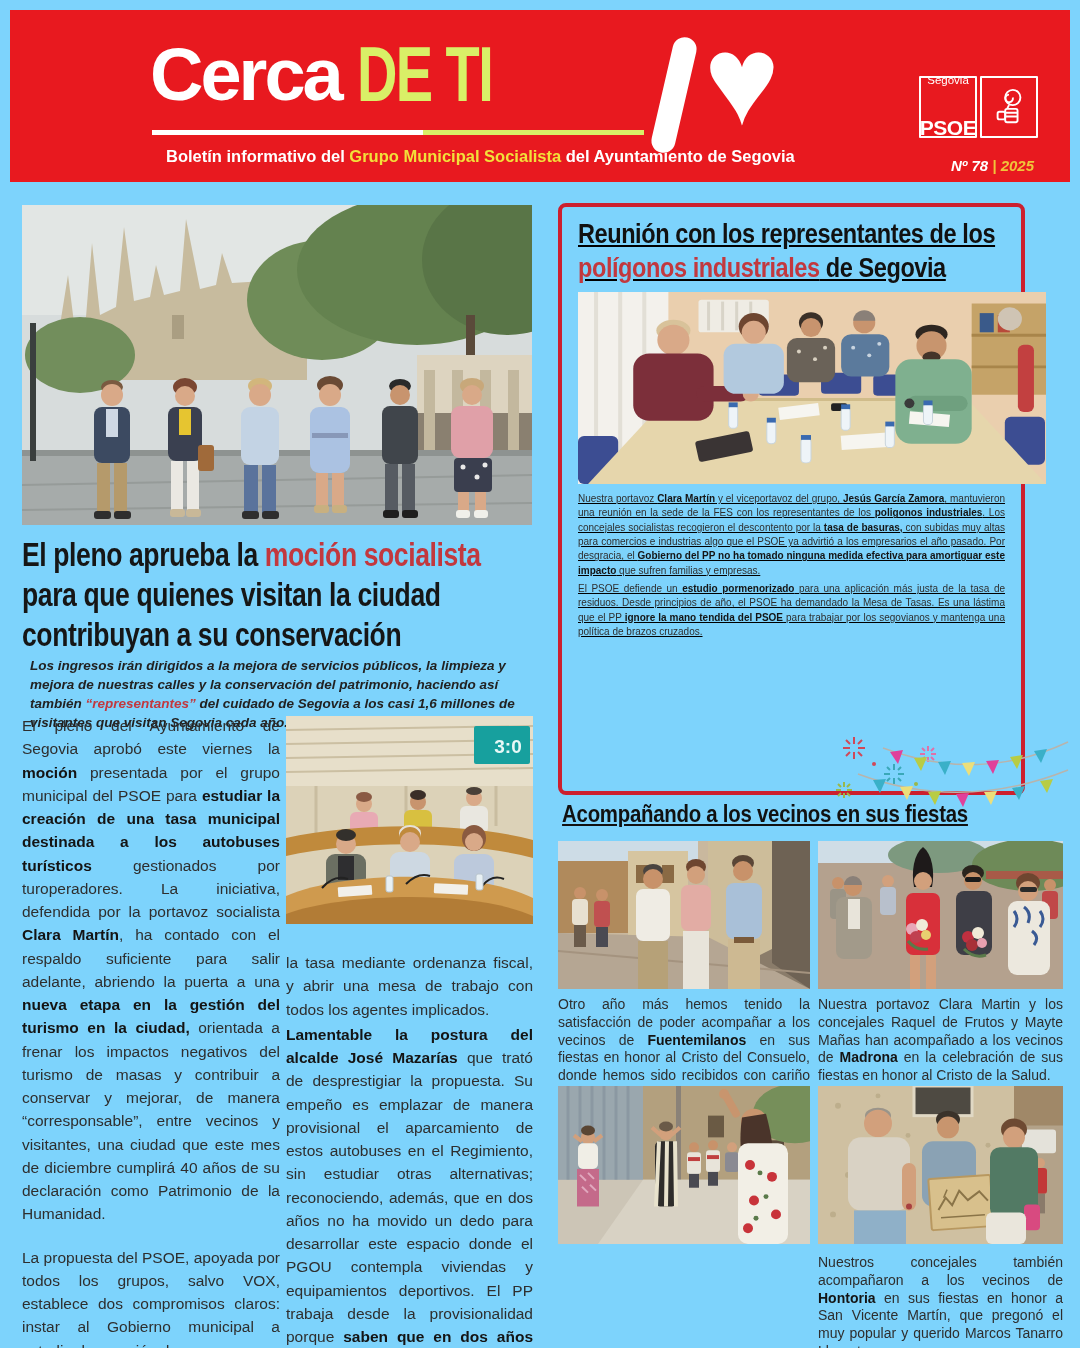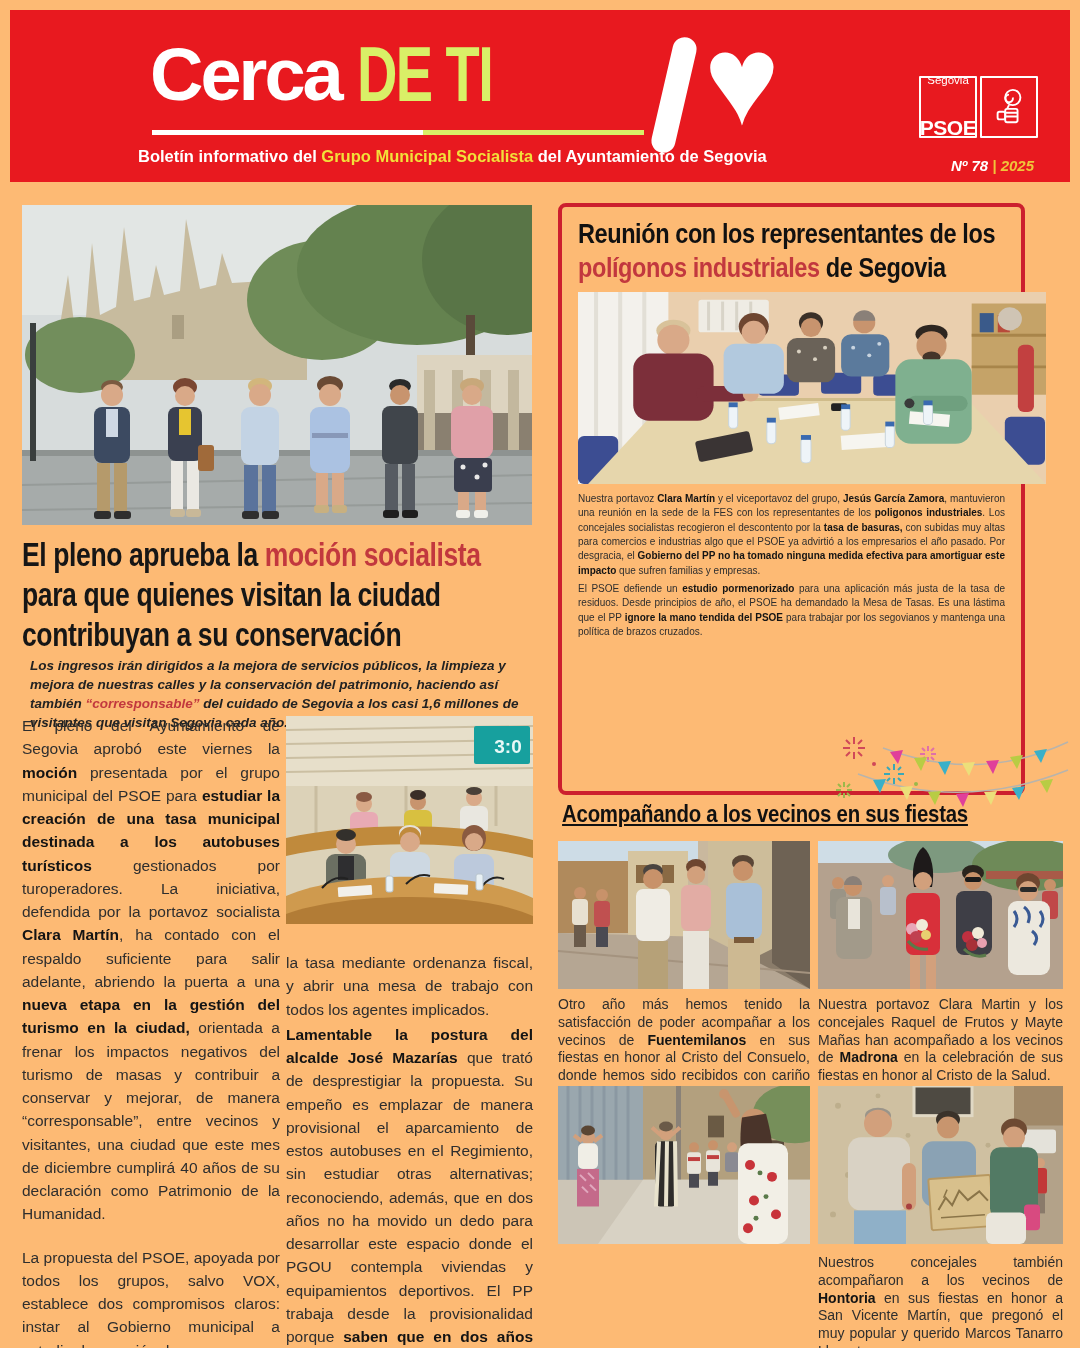--- a/index.html
+++ b/index.html
@@ -1,31 +1,31 @@
 <!DOCTYPE html>
 <html><head>
 <meta charset="utf-8">
 <style>
   html,body{margin:0;padding:0;background:#ffffff;}
-  .page{position:relative;width:1080px;height:1348px;background:#fdba74;overflow:hidden;
+  .page{position:relative;width:1080px;height:1348px;background:#7dd3fc;overflow:hidden;
         font-family:"Liberation Sans",sans-serif;}
 
   
   .header{position:absolute;left:10px;top:10px;width:1060px;height:172px;background:#e8191f;}
   .brand{position:absolute;left:140px;top:22px;white-space:nowrap;}
   .brand-first{font-size:74px;font-weight:bold;color:#fff;letter-spacing:-3px;}
   .brand-second{display:inline-block;font-size:70px;font-weight:bold;color:#d9ef67;
                 letter-spacing:-2px;margin-left:16px;transform:scaleX(.8) scaleY(1.1);
                 transform-origin:left 70%;}
   .brand-underline{position:absolute;left:142px;top:120px;width:492px;height:5px;
                    background:linear-gradient(90deg,#ffffff 0 55%,#d9ef67 55% 100%);}
   .slash{position:absolute;left:652px;top:26px;width:24px;height:118px;background:#fff;
          border-radius:12px;transform:rotate(13deg);}
   .heart{position:absolute;left:694px;top:0px;font-size:128px;line-height:1.1;color:#fff;}
-  .tagline{position:absolute;left:128px;top:137px;font-size:16.5px;font-weight:bold;color:#fff;}
+  .tagline{position:absolute;left:156px;top:137px;font-size:16.5px;font-weight:bold;color:#fff;}
   .psoe{position:absolute;right:32px;top:66px;display:flex;gap:3px;}
   .psoe-cell{width:54px;height:58px;border:2.5px solid #fff;border-radius:1px;
              display:flex;flex-direction:column;align-items:center;justify-content:center;color:#fff;}
   .psoe-region{font-size:11.5px;}
   .psoe-party{font-size:21px;font-weight:bold;letter-spacing:-.5px;margin-top:30px;}
   .issue{position:absolute;right:36px;top:147px;font-size:15px;font-weight:bold;
          font-style:italic;color:#fff;}
 
   
   .b{font-weight:700;color:#141414;}
@@ -44,21 +44,21 @@
         text-align:justify;color:#2e2e2e;}
   .colA p{margin:0 0 20px 0;}
   .colB{position:absolute;left:286px;top:716px;width:247px;}
   .photoB{width:247px;height:208px;overflow:hidden;margin-bottom:27px;}
   .colB-text{font-size:15.5px;line-height:1.5;text-align:justify;color:#2e2e2e;}
   .colB-text p{margin:0 0 2px 0;}
 
   
   .rbox{position:absolute;left:558px;top:203px;width:467px;height:592px;
         border:4px solid #cc1f2e;border-radius:8px;box-sizing:border-box;
-        padding:10px 16px 4px 16px;}
+        padding:10px 16px 4px 16px;text-decoration:underline;}
   .headlineR{width:560px;font-size:28px;font-weight:bold;line-height:1.2;color:#111;
              letter-spacing:-.5px;transform:scaleX(.84);transform-origin:0 0;margin-bottom:8px;}
   .photoC{width:468px;height:192px;overflow:hidden;margin-bottom:8px;}
   .rpara{font-size:10px;line-height:1.43;text-align:justify;color:#2e2e2e;margin:0 0 4px 0;}
   .decor{position:absolute;left:828px;top:730px;width:242px;height:80px;z-index:5;}
 
   
   .fheading{position:absolute;left:510px;top:800px;width:600px;text-align:center;font-size:24px;
             font-weight:bold;color:#111;text-decoration:underline;letter-spacing:-.3px;
             transform:scaleX(.85);transform-origin:0 0;}
@@ -191,21 +191,21 @@
           <circle cx="463" cy="260" r="2.5" fill="#e8e8e8"></circle>
           <rect x="436" y="287" width="11" height="20" fill="#d9a988"></rect>
           <rect x="453" y="287" width="11" height="20" fill="#d9a988"></rect>
           <rect x="434" y="305" width="14" height="8" rx="3" fill="#f0f0ea"></rect>
           <rect x="452" y="305" width="14" height="8" rx="3" fill="#f0f0ea"></rect>
         </g>
     </svg>
   </div>
 
   <div class="headlineL"><span>El pleno aprueba la </span><span class="red">moción socialista</span><span> para que quienes visitan la ciudad contribuyan a su conservación</span></div>
-  <div class="standfirst"><span>Los ingresos irán dirigidos a la mejora de servicios públicos, la limpieza y mejora de nuestras calles y la conservación del patrimonio, haciendo así también </span><span class="red">“corresponsable”</span><span> del cuidado de Segovia a los casi 1,6 millones de visitantes que visitan Segovia cada año.</span></div>
+  <div class="standfirst"><span>Los ingresos irán dirigidos a la mejora de servicios públicos, la limpieza y mejora de nuestras calles y la conservación del patrimonio, haciendo así también </span><span class="red">“representantes”</span><span> del cuidado de Segovia a los casi 1,6 millones de visitantes que visitan Segovia cada año.</span></div>
 
   <div class="colA">
     <p><span>El pleno del Ayuntamiento de Segovia aprobó este viernes la </span><span class="b">moción</span><span> presentada por el grupo municipal del PSOE para </span><span class="b">estudiar la creación de una tasa municipal destinada a los autobuses turísticos</span><span> gestionados por turoperadores. La iniciativa, defendida por la portavoz socialista </span><span class="b">Clara Martín</span><span>, ha contado con el respaldo suficiente para salir adelante, abriendo la puerta a una </span><span class="b">nueva etapa en la gestión del turismo en la ciudad,</span><span> orientada a frenar los impactos negativos del turismo de masas y contribuir a conservar y mejorar, de manera “corresponsable”, entre vecinos y visitantes, una ciudad que este mes de diciembre cumplirá 40 años de su declaración como Patrimonio de la Humanidad.</span></p>
     <p><span>La propuesta del PSOE, apoyada por todos los grupos, salvo VOX, establece dos compromisos claros: instar al Gobierno municipal a estudiar la creación de</span></p>
   </div>
 
   <div class="colB">
     <div class="photoB">
       <svg width="100%" height="100%" viewBox="0 0 247 208" preserveAspectRatio="none">
         <rect width="247" height="208" fill="#dcd2b8"></rect>

